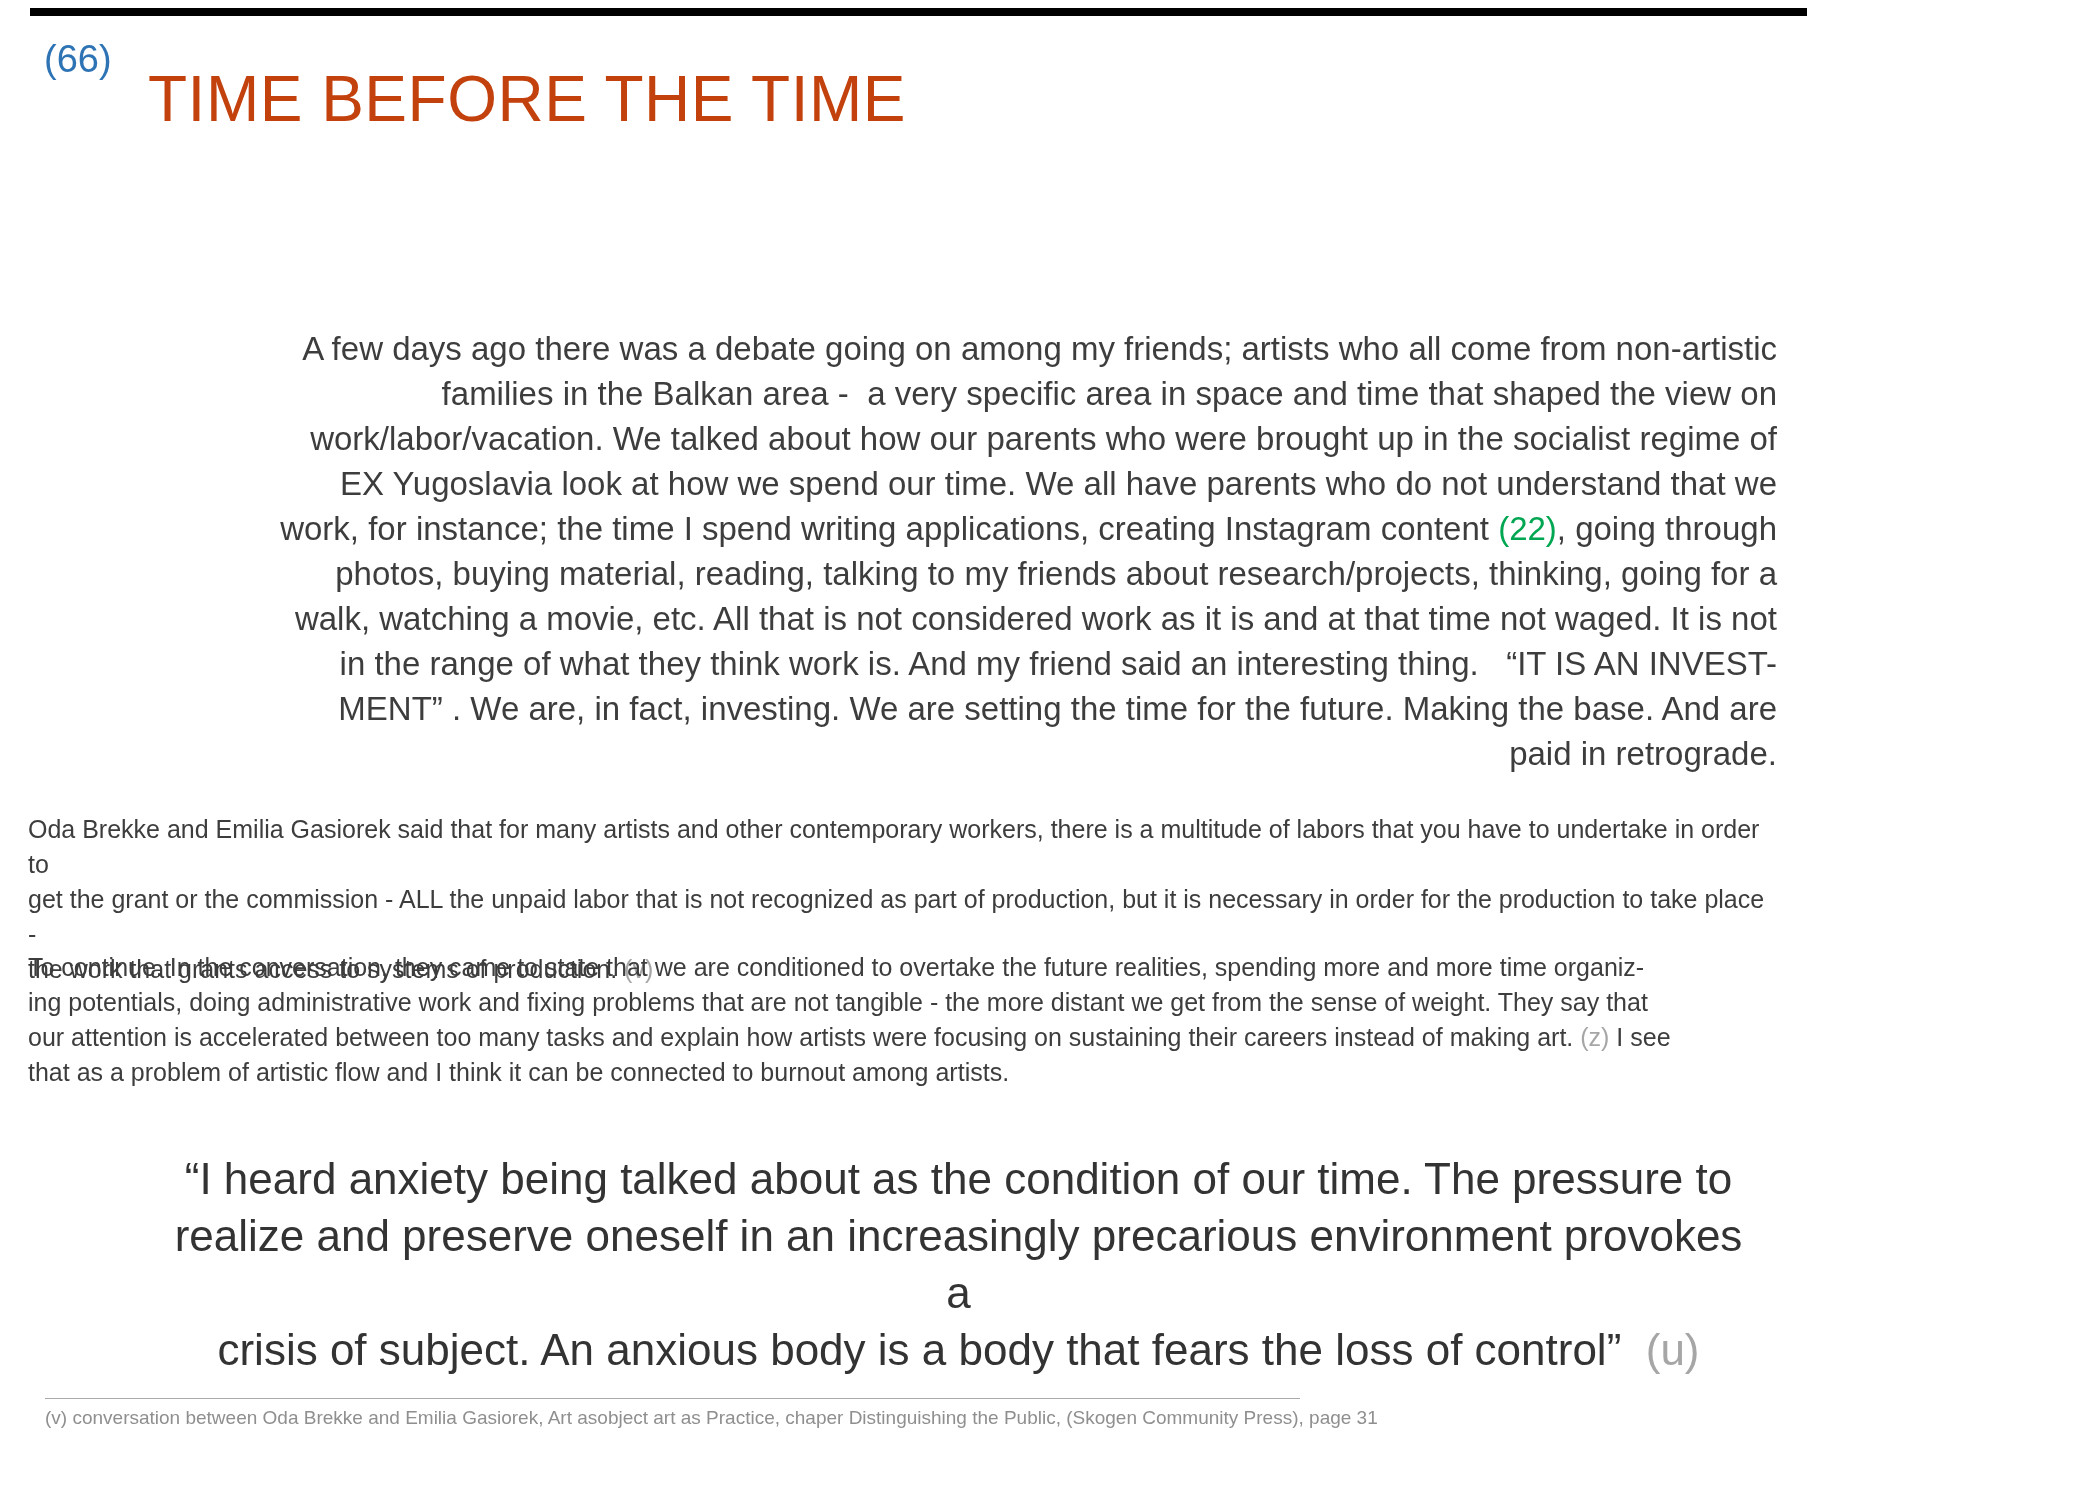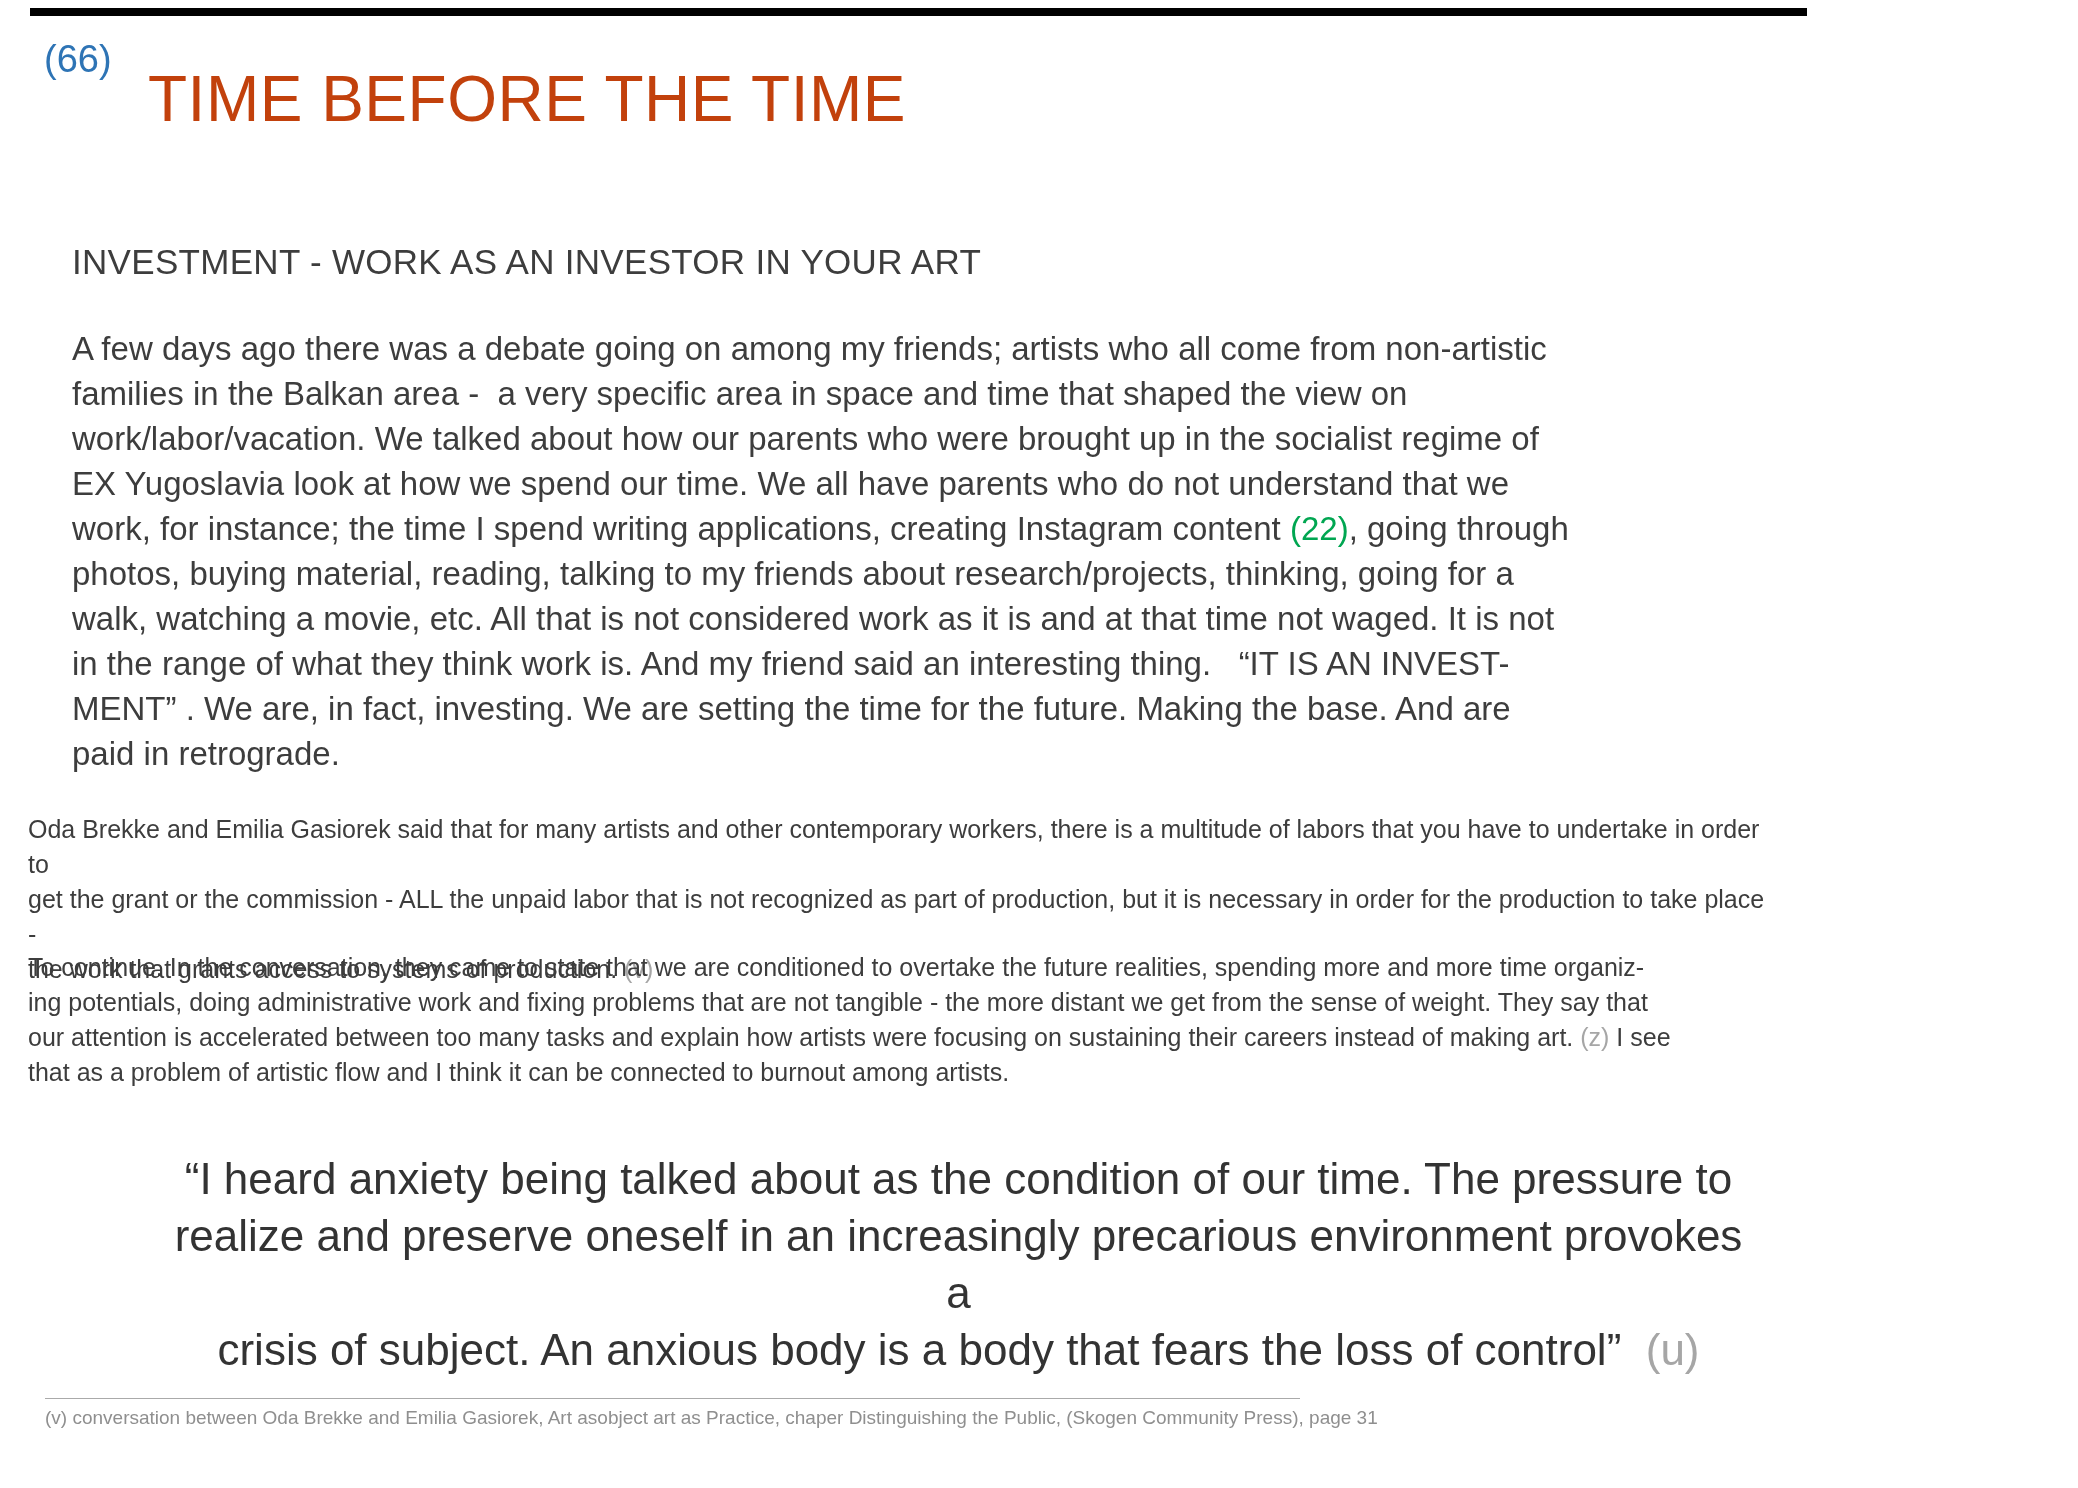--- a/index.html
+++ b/index.html
@@ -36,21 +36,21 @@
 
   .section-heading {
     position:absolute; left:72px; top:242px;
     font-size:35px; font-weight:400; letter-spacing:0.3px;
     color:#3d3d3d;
   }
 
   .body-paragraph {
     position:absolute; left:72px; right:30px; top:326px;
     font-size:33px; line-height:45px; font-weight:300;
-    color:#3d3d3d; white-space:pre-wrap;
+    color:#3d3d3d; white-space:pre-wrap;text-align:right;
   }
 
   .note-paragraph {
     position:absolute; left:28px; right:36px;
     font-size:25px; line-height:35px;
     color:#3d3d3d; white-space:pre-wrap;
   }
   .note-1 { top:812px; }
   .note-2 { top:950px; }
 
@@ -80,21 +80,20 @@
 <div class="page">
 
   <div class="top-rule"></div>
 
   <div class="page-number">(66)</div>
 
   <header class="title-block">
     <h1 class="title">TIME BEFORE THE TIME</h1>
   </header>
 
-  <h2 class="section-heading">INVESTMENT - WORK AS AN INVESTOR IN YOUR ART</h2>
 
   <div class="body-paragraph"><span>A few days ago there was a debate going on among my friends; artists who all come from non-artistic
 families in the Balkan area -  a very specific area in space and time that shaped the view on
 work/labor/vacation. We talked about how our parents who were brought up in the socialist regime of
 EX Yugoslavia look at how we spend our time. We all have parents who do not understand that we
 work, for instance; the time I spend writing applications, creating Instagram content </span><span class="seg-green">(22)</span><span>, going through
 photos, buying material, reading, talking to my friends about research/projects, thinking, going for a
 walk, watching a movie, etc. All that is not considered work as it is and at that time not waged. It is not
 in the range of what they think work is. And my friend said an interesting thing.   “IT IS AN INVEST-
 MENT” . We are, in fact, investing. We are setting the time for the future. Making the base. And are

